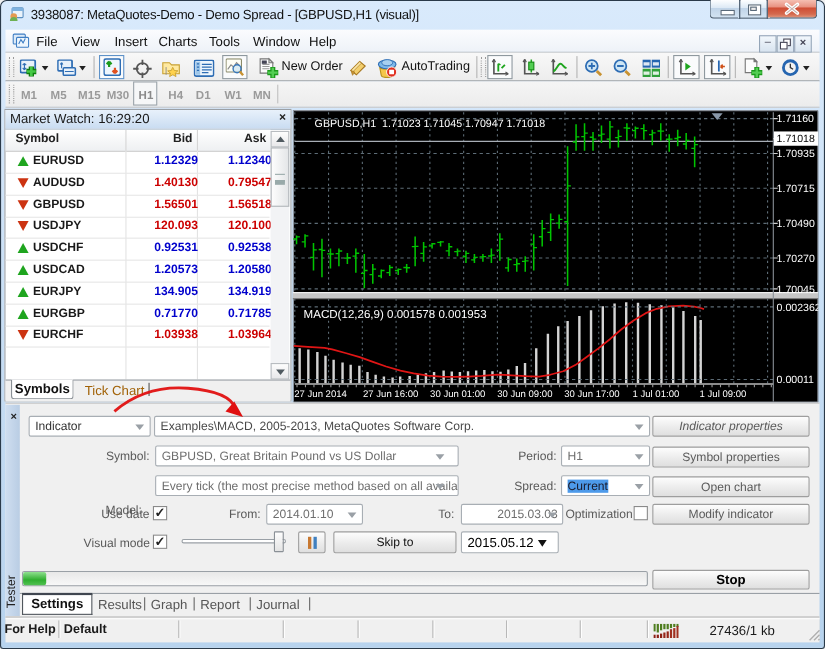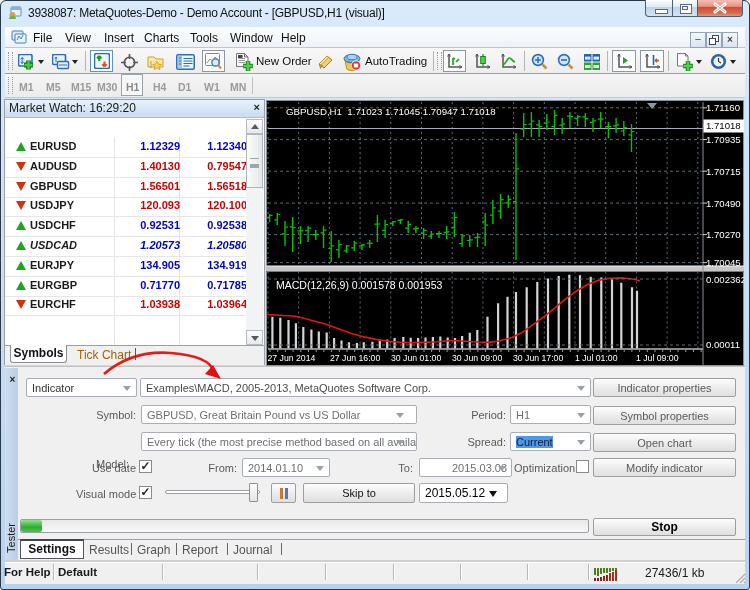--- a/index.html
+++ b/index.html
@@ -43,21 +43,21 @@
   <div id="frame" class="abs"></div>
 
   <div class="abs" style="left:8px;top:6px;width:14px;height:14px;">
     <svg width="14" height="14" viewBox="0 0 14 14">
       <rect x="3" y="1" width="10" height="9" rx="1" fill="#eaf3fb" stroke="#5b8fc0"></rect>
       <rect x="3" y="1" width="10" height="3" fill="#7fb2df"></rect>
       <circle cx="4.5" cy="9" r="3" fill="#e49a52"></circle>
       <path d="M1 13c0-2.5 1.5-3.5 3.5-3.5S8 10.5 8 13z" fill="#6db054"></path>
     </svg>
   </div>
-  <div id="title" class="abs">3938087: MetaQuotes-Demo - Demo Account - [GBPUSD,H1 (visual)]</div>
+  <div id="title" class="abs">3938087: MetaQuotes-Demo - Demo Spread - [GBPUSD,H1 (visual)]</div>
   <div id="btnmin" class="abs winbtn">
       <div class="abs" style="left:9px;top:9px;width:11px;height:3px;background:#fff;border:1px solid #5a6a7a;"></div>
     </div>
   <div id="btnmax" class="abs winbtn">
     <div class="abs" style="left:7px;top:4px;width:10px;height:8px;border:1px solid #5a6a7a;background:#fff;"></div>
     <div class="abs" style="left:9px;top:6px;width:4px;height:2px;border:1px solid #5a6a7a;background:#eee;"></div>
   </div>
   <div id="btncls" class="abs winbtn">
       <svg width="44" height="15" viewBox="0 0 44 15" style="position:absolute;left:0;top:1px;">
         <path d="M17 3l10 8m0-8l-10 8" stroke="#fff" stroke-width="3.2" stroke-linecap="round"></path>
@@ -236,20 +236,27 @@
   <div class="abs tftxt" style="left:178px;top:81px;">D1</div>
   <div class="abs tftxt" style="left:204px;top:81px;">W1</div>
   <div class="abs tftxt" style="left:230px;top:81px;">MN</div>
   <div class="abs" style="left:252px;top:77px;width:1px;height:17px;background:#c0c0c0;"></div>
 
   <div class="abs" style="left:4px;top:99px;width:261px;height:266px;border:1px solid #9aa0a6;box-sizing:border-box;background:#fff;"></div>
   <div class="abs" style="left:5px;top:100px;width:259px;height:16px;background:linear-gradient(#e8f1fb,#c9dcf1);border-bottom:1px solid #aebdcc;font-size:12px;color:#1a1a1a;padding-top:1px;">
     <span style="margin-left:4px;">Market Watch: 16:29:20</span>
     <span style="position:absolute;right:4px;top:1px;font-size:11px;font-weight:bold;color:#222;">×</span>
   </div>
+  <div class="abs" style="left:5px;top:118px;width:241px;height:19px;background:linear-gradient(#ffffff,#eef0f2);border-bottom:1px solid #c9c9c9;font-size:11px;font-weight:bold;color:#222;">
+    <span style="position:absolute;left:9px;top:2px;">Symbol</span>
+    <span style="position:absolute;left:60px;width:110px;top:2px;text-align:right;">Bid</span>
+    <span style="position:absolute;left:127px;width:110px;top:2px;text-align:right;">Ask</span>
+    <span style="position:absolute;left:109px;top:0;width:1px;height:19px;background:#d5d5d5;"></span>
+    <span style="position:absolute;left:174px;top:0;width:1px;height:19px;background:#d5d5d5;"></span>
+  </div>
 
   <div class="abs" style="left:114px;top:137px;width:1px;height:208px;background:#e3e3e3;"></div>
   <div class="abs" style="left:179px;top:137px;width:1px;height:208px;background:#e3e3e3;"></div>
 
   <div class="abs mwrow" style="top:137px;border-bottom:1px solid #e6e6e6;">
       <span class="arrup"></span>
       <span class="sym">EURUSD</span>
       <span class="bid up">1.12329</span>
       <span class="ask up">1.12340</span>
     </div>
@@ -270,21 +277,21 @@
       <span class="sym">USDJPY</span>
       <span class="bid dn">120.093</span>
       <span class="ask dn">120.100</span>
     </div>
   <div class="abs mwrow" style="top:216px;border-bottom:1px solid #e6e6e6;">
       <span class="arrup"></span>
       <span class="sym">USDCHF</span>
       <span class="bid up">0.92531</span>
       <span class="ask up">0.92538</span>
     </div>
-  <div class="abs mwrow" style="top:236px;border-bottom:1px solid #e6e6e6;font-style:italic;">
+  <div class="abs mwrow" style="top:236px;border-bottom:1px solid #e6e6e6;">
       <span class="arrup"></span>
       <span class="sym">USDCAD</span>
       <span class="bid up">1.20573</span>
       <span class="ask up">1.20580</span>
     </div>
   <div class="abs mwrow" style="top:256px;border-bottom:1px solid #e6e6e6;">
       <span class="arrup"></span>
       <span class="sym">EURJPY</span>
       <span class="bid up">134.905</span>
       <span class="ask up">134.919</span>
@@ -368,21 +375,21 @@
   </svg>
   </div>
 
   <div class="abs" style="left:5px;top:366px;width:740px;height:196px;background:#f0f0f0;border-top:1px solid #c2c2c2;"></div>
   <div class="abs" style="left:5px;top:368px;width:13px;height:194px;background:linear-gradient(90deg,#cfdef0,#b9cde4);"></div>
   <div class="abs" style="left:7px;top:374px;width:11px;height:11px;font-size:10px;font-weight:bold;color:#222;line-height:11px;text-align:center;">×</div>
   <div class="abs" style="left:-9px;top:532px;width:40px;height:12px;font-size:11px;color:#222;text-align:center;transform:rotate(-90deg);">Tester</div>
 
   <div class="abs combo" style="left:26px;top:378px;width:111px;height:19px;color:#333;">Indicator<span class="arr"></span></div>
   <div class="abs combo" style="left:140px;top:378px;width:451px;height:19px;color:#4a4a4a;">Examples\MACD, 2005-2013, MetaQuotes Software Corp.<span class="arr"></span></div>
-  <div class="abs btn" style="left:593px;top:378px;width:143px;height:19px;line-height:18px;">Indicator properties</div>
+  <div class="abs btn" style="left:593px;top:378px;width:143px;height:19px;line-height:18px;font-style:italic;">Indicator properties</div>
 
   <div class="abs lbl" style="left:96px;top:409px;width:40px;text-align:right;">Symbol:</div>
   <div class="abs combo" style="left:141px;top:405px;width:276px;height:19px;">GBPUSD, Great Britain Pound vs US Dollar<span class="arr" style="right:12px;"></span></div>
   <div class="abs lbl" style="left:466px;top:409px;width:40px;text-align:right;">Period:</div>
   <div class="abs combo" style="left:510px;top:405px;width:81px;height:19px;">H1<span class="arr"></span></div>
   <div class="abs btn" style="left:593px;top:406px;width:143px;height:19px;line-height:18px;">Symbol properties</div>
 
   <div class="abs lbl" style="left:96px;top:458px;width:40px;">Model:</div>
   <div class="abs combo" style="left:141px;top:432px;width:276px;height:19px;">Every tick (the most precise method based on all availa<span class="arr" style="right:12px;"></span></div>
   <div class="abs lbl" style="left:464px;top:436px;width:42px;text-align:right;">Spread:</div>

